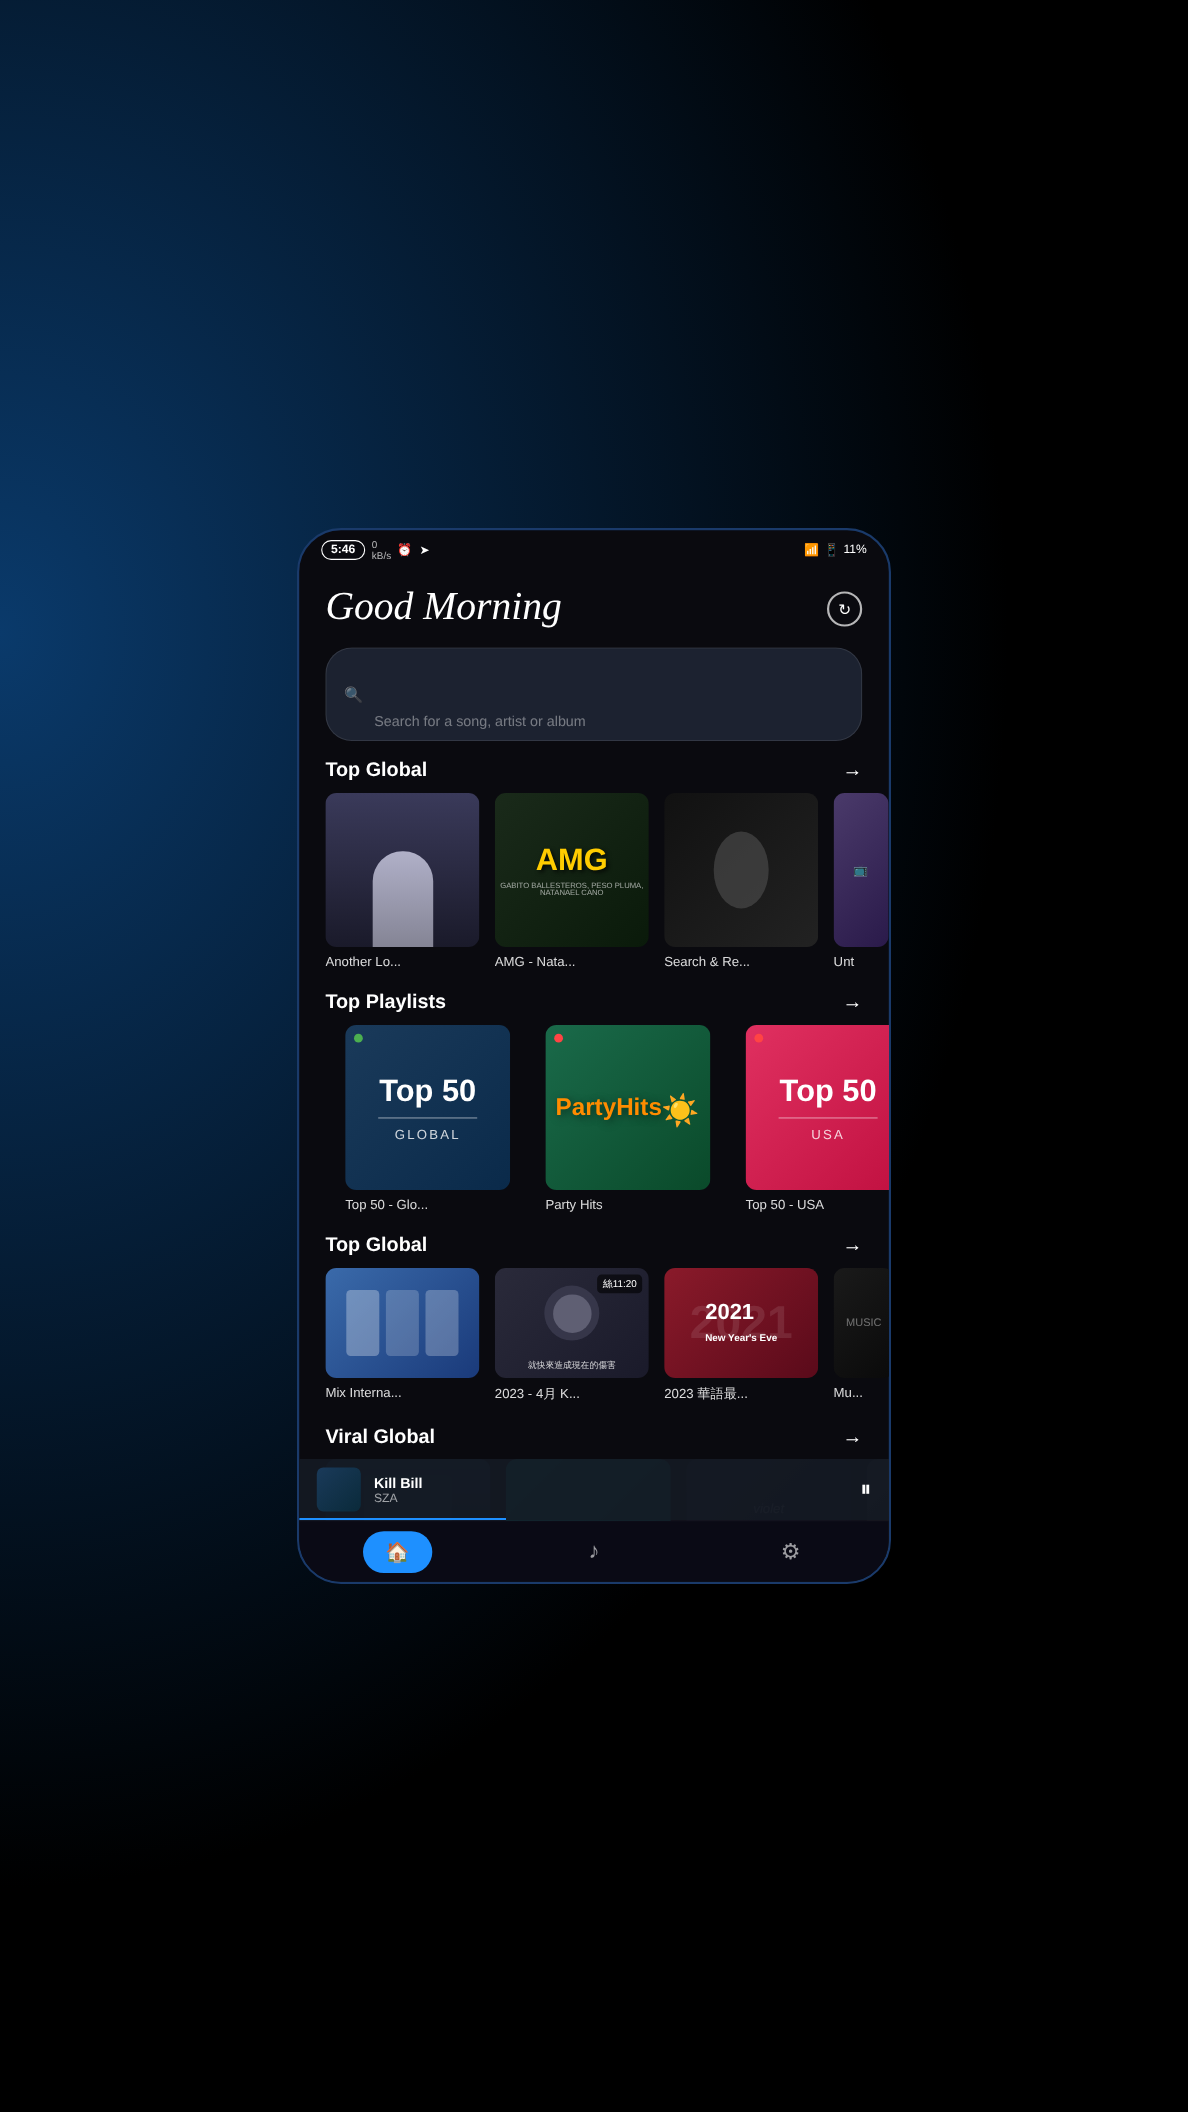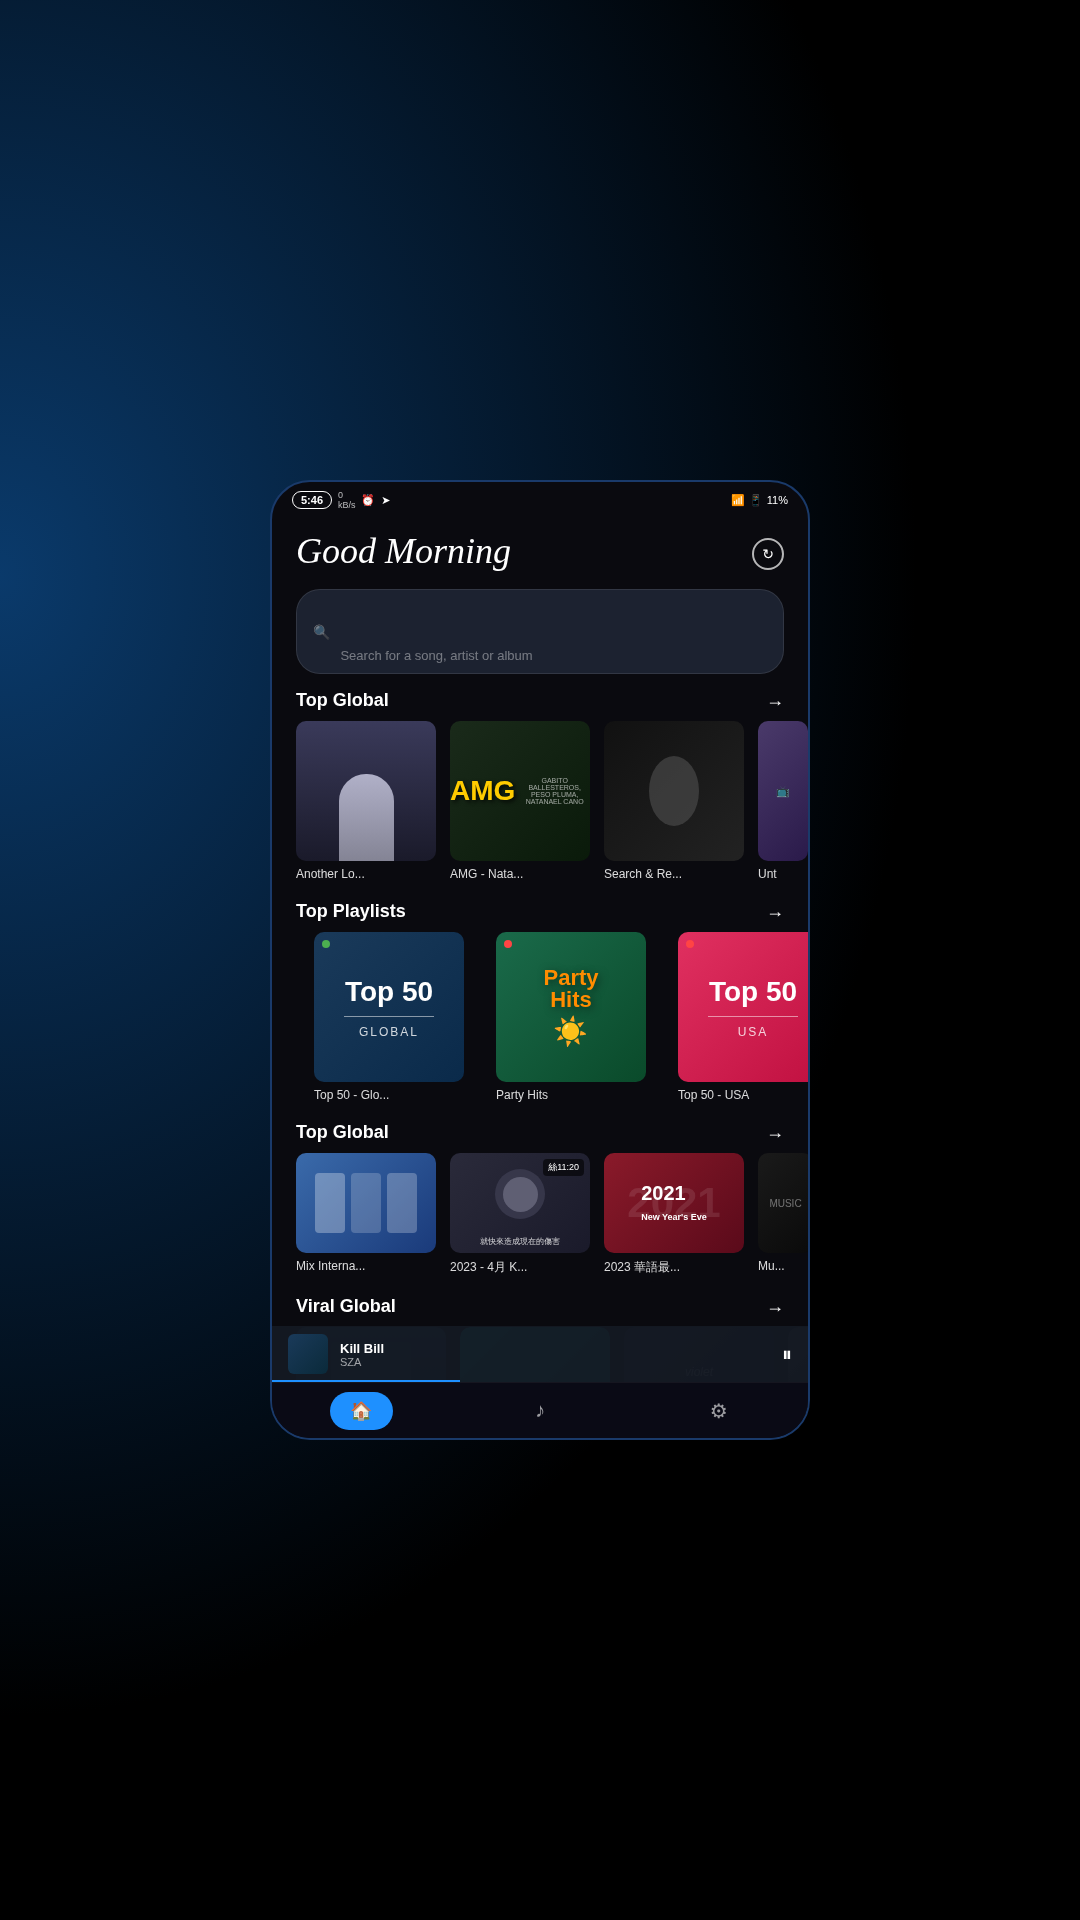--- a/index.html
+++ b/index.html
@@ -439,21 +439,21 @@
           <div class="card-img">
             <div class="card-img-inner art-another person-img" style="width:100%;height:100%;">
               <div style="width:55px;height:95px;background:linear-gradient(180deg,#b0b0c8 0%,#808090 100%);border-radius:27px 27px 8px 8px;margin-bottom:-8px;"></div>
             </div>
           </div>
           <div class="card-label">Another Lo...</div>
         </div>
 
         <div class="music-card">
           <div class="card-img">
-            <div class="card-img-inner art-amg" style="width:100%;height:100%;flex-direction:row;gap:4px;">
+            <div class="card-img-inner art-amg" style="width:100%;height:100%;flex-direction:column;gap:4px;">
               <div style="color:#ffcc00;font-size:28px;font-weight:900;text-shadow:2px 2px 4px rgba(0,0,0,0.8);">AMG</div>
               <div style="color:rgba(255,255,255,0.6);font-size:7px;text-align:center;">GABITO BALLESTEROS, PESO PLUMA,<br>NATANAEL CANO</div>
             </div>
           </div>
           <div class="card-label">AMG - Nata...</div>
         </div>
 
         <div class="music-card">
           <div class="card-img">
             <div class="card-img-inner" style="width:100%;height:100%;background:linear-gradient(135deg,#111 0%,#222 100%);">
@@ -493,21 +493,21 @@
               </div>
             </div>
           </div>
           <div class="card-label">Top 50 - Glo...</div>
         </div>
 
         <div class="playlist-card">
           <div class="playlist-img">
             <div style="position:relative;width:100%;height:100%;">
               <div class="dot-red"></div>
-              <div class="party-hits" style="width:100%;height:100%;flex-direction:column;">
+              <div class="party-hits" style="width:100%;height:100%;">
                 <div style="font-size:22px;font-weight:900;color:#ff8c00;text-shadow:2px 2px 8px rgba(0,0,0,0.5);line-height:1;">Party</div>
                 <div style="font-size:22px;font-weight:900;color:#ff8c00;text-shadow:2px 2px 8px rgba(0,0,0,0.5);line-height:1;">Hits</div>
                 <div style="font-size:28px;margin-top:4px;">☀️</div>
               </div>
             </div>
           </div>
           <div class="card-label">Party Hits</div>
         </div>
 
         <div class="playlist-card">

